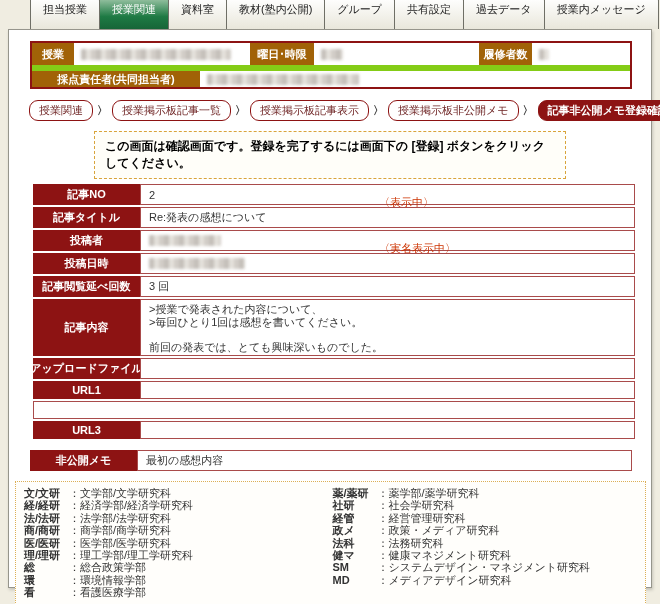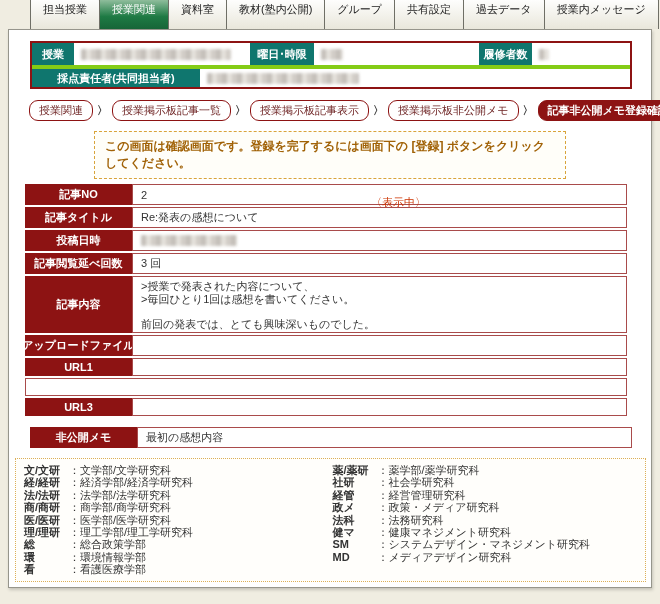--- a/index.html
+++ b/index.html
@@ -24,23 +24,23 @@
   }
   
   .panel {
     margin:0 8px; background:#fff; border:1px solid #96958c;
     height:559px; position:relative; z-index:1;
     box-shadow:1px 2px 3px rgba(0,0,0,.18);
   }
   
   .course-table { width:602px; margin:11px 0 0 21px; border:2px solid #8d1313; background:#fff; }
   .c-row { display:flex; height:22px; }
-  .c-row + .c-row { border-top:4px solid #84cc16; }
+  .c-row + .c-row { border-top:6px solid #84cc16; }
   .c-label {
-    background:#0f766e; color:#fff; font-weight:bold; text-align:center;
+    background:#a16207; color:#fff; font-weight:bold; text-align:center;
     display:flex; align-items:center; justify-content:center; white-space:nowrap;
   }
   .c-value { background:#fff; display:flex; align-items:center; padding-left:7px; }
   .w-l1{width:42px;} .w-v1{width:176px;} .w-l2{width:64px;} .w-v2{width:165px;}
   .w-l3{width:53px;} .w-v3{flex:1;} .w-l4{width:168px;} .w-v4{flex:1;}
   
   .redact {
     height:11px; border-radius:1px;
     background:repeating-linear-gradient(90deg,#b6b0a9 0 5px,#dedad3 5px 10px,#c7c1ba 10px 15px);
     filter:blur(1.4px); opacity:.8;
@@ -51,24 +51,24 @@
   .crumbs { display:flex; align-items:center; margin:11px 0 0 20px; }
   .crumb {
     border:1px solid #8d1313; border-radius:9px; background:#fff;
     color:#6e2424; padding:2px 9px; white-space:nowrap; cursor:pointer;
   }
   .crumb-sep { margin:0 4px; color:#333; font-weight:bold; }
   .crumb.current { background:#8d1313; color:#fff; font-weight:bold; cursor:default; }
   
   .notice {
     width:472px; margin:10px auto 0 auto; border:1px dashed #d9a43b;
-    color:#a16207; font-weight:bold; font-size:12px; padding:6px 10px; background:#fffef9;
-  }
-  
-  .art-table { width:602px; margin:5px 0 0 16px; }
+    color:#000000; font-weight:bold; font-size:12px; padding:6px 10px; background:#fffef9;
+  }
+  
+  .art-table { width:602px; margin:5px 0 0 24px; }
   .a-row { display:flex; margin-bottom:2px; }
   .a-label {
     width:107px; background:#8d1313; border:1px solid #8d1313; color:#fff;
     font-weight:bold; text-align:center; padding:2px 3px;
     display:flex; align-items:center; justify-content:center; white-space:nowrap;
   }
   .a-value {
     flex:1; border:1px solid #a94b4b; background:#fff; padding:2px 8px;
     position:relative; min-height:18px; display:flex; align-items:center;
   }
@@ -144,20 +144,27 @@
       <div class="a-label">記事NO</div>
       <div class="a-value">
         <span>2</span>
         <span class="a-note">〈表示中〉</span>
       </div>
     </div>
     <div class="a-row">
       <div class="a-label">記事タイトル</div>
       <div class="a-value">
         <span>Re:発表の感想について</span>
+      </div>
+    </div>
+    <div class="a-row">
+      <div class="a-label">投稿者</div>
+      <div class="a-value">
+        <div class="redact rw-poster"></div>
+        <span class="a-note">〈実名表示中〉</span>
       </div>
     </div>
     <div class="a-row">
       <div class="a-label">投稿日時</div>
       <div class="a-value">
         <div class="redact rw-date"></div>
       </div>
     </div>
     <div class="a-row">
       <div class="a-label">記事閲覧延べ回数</div>

